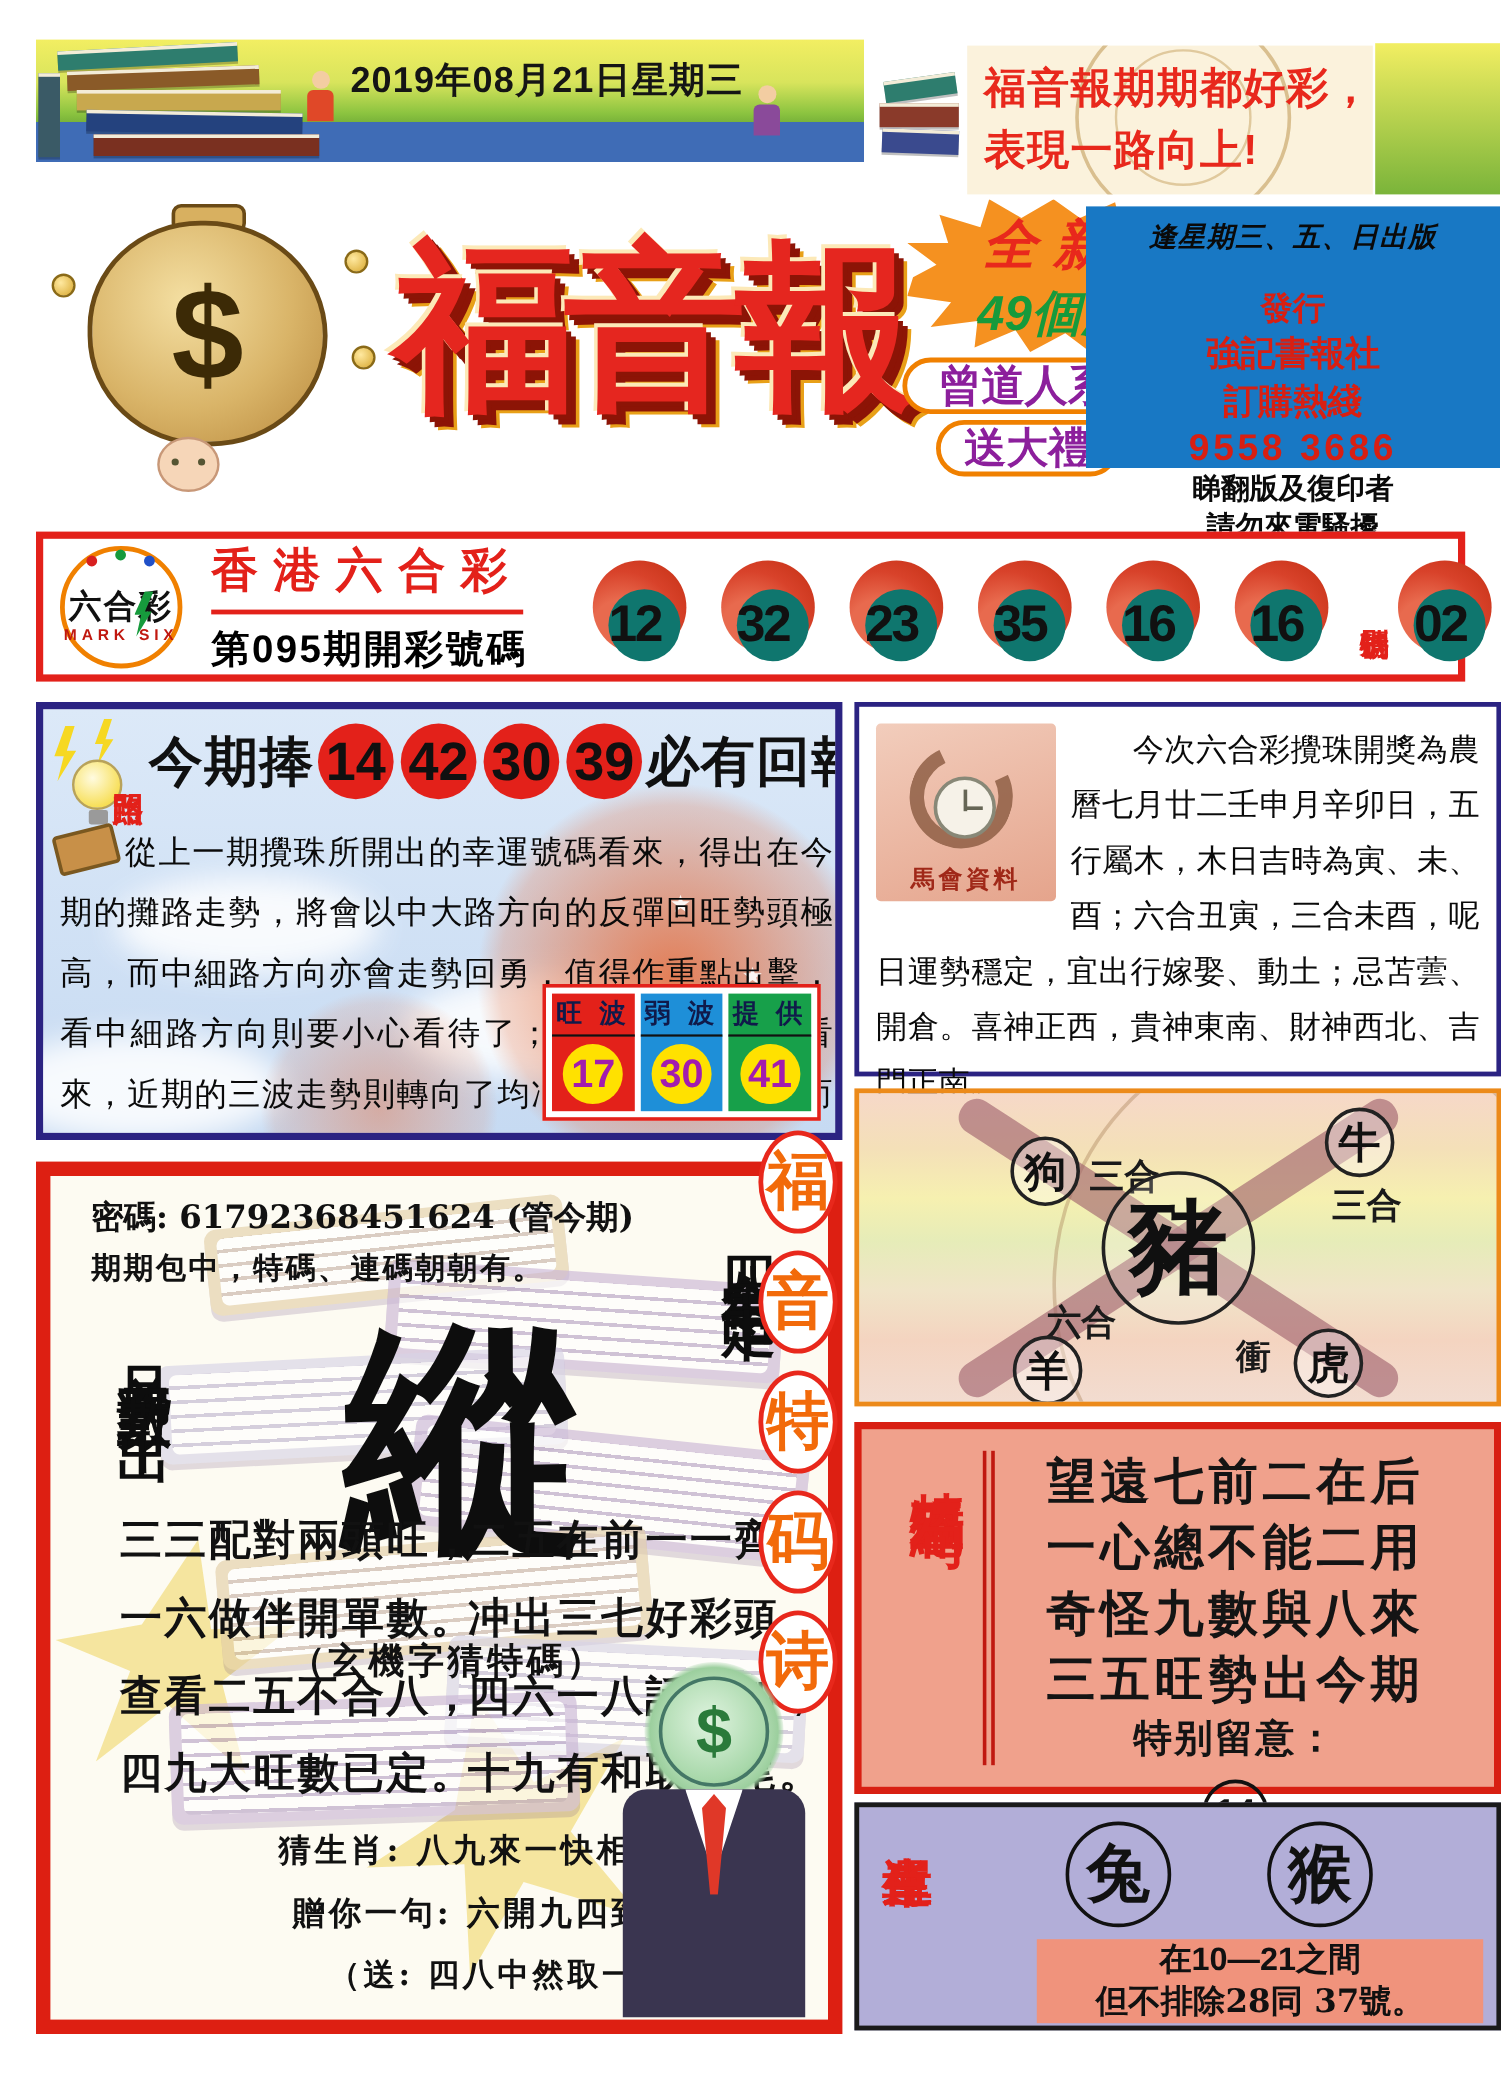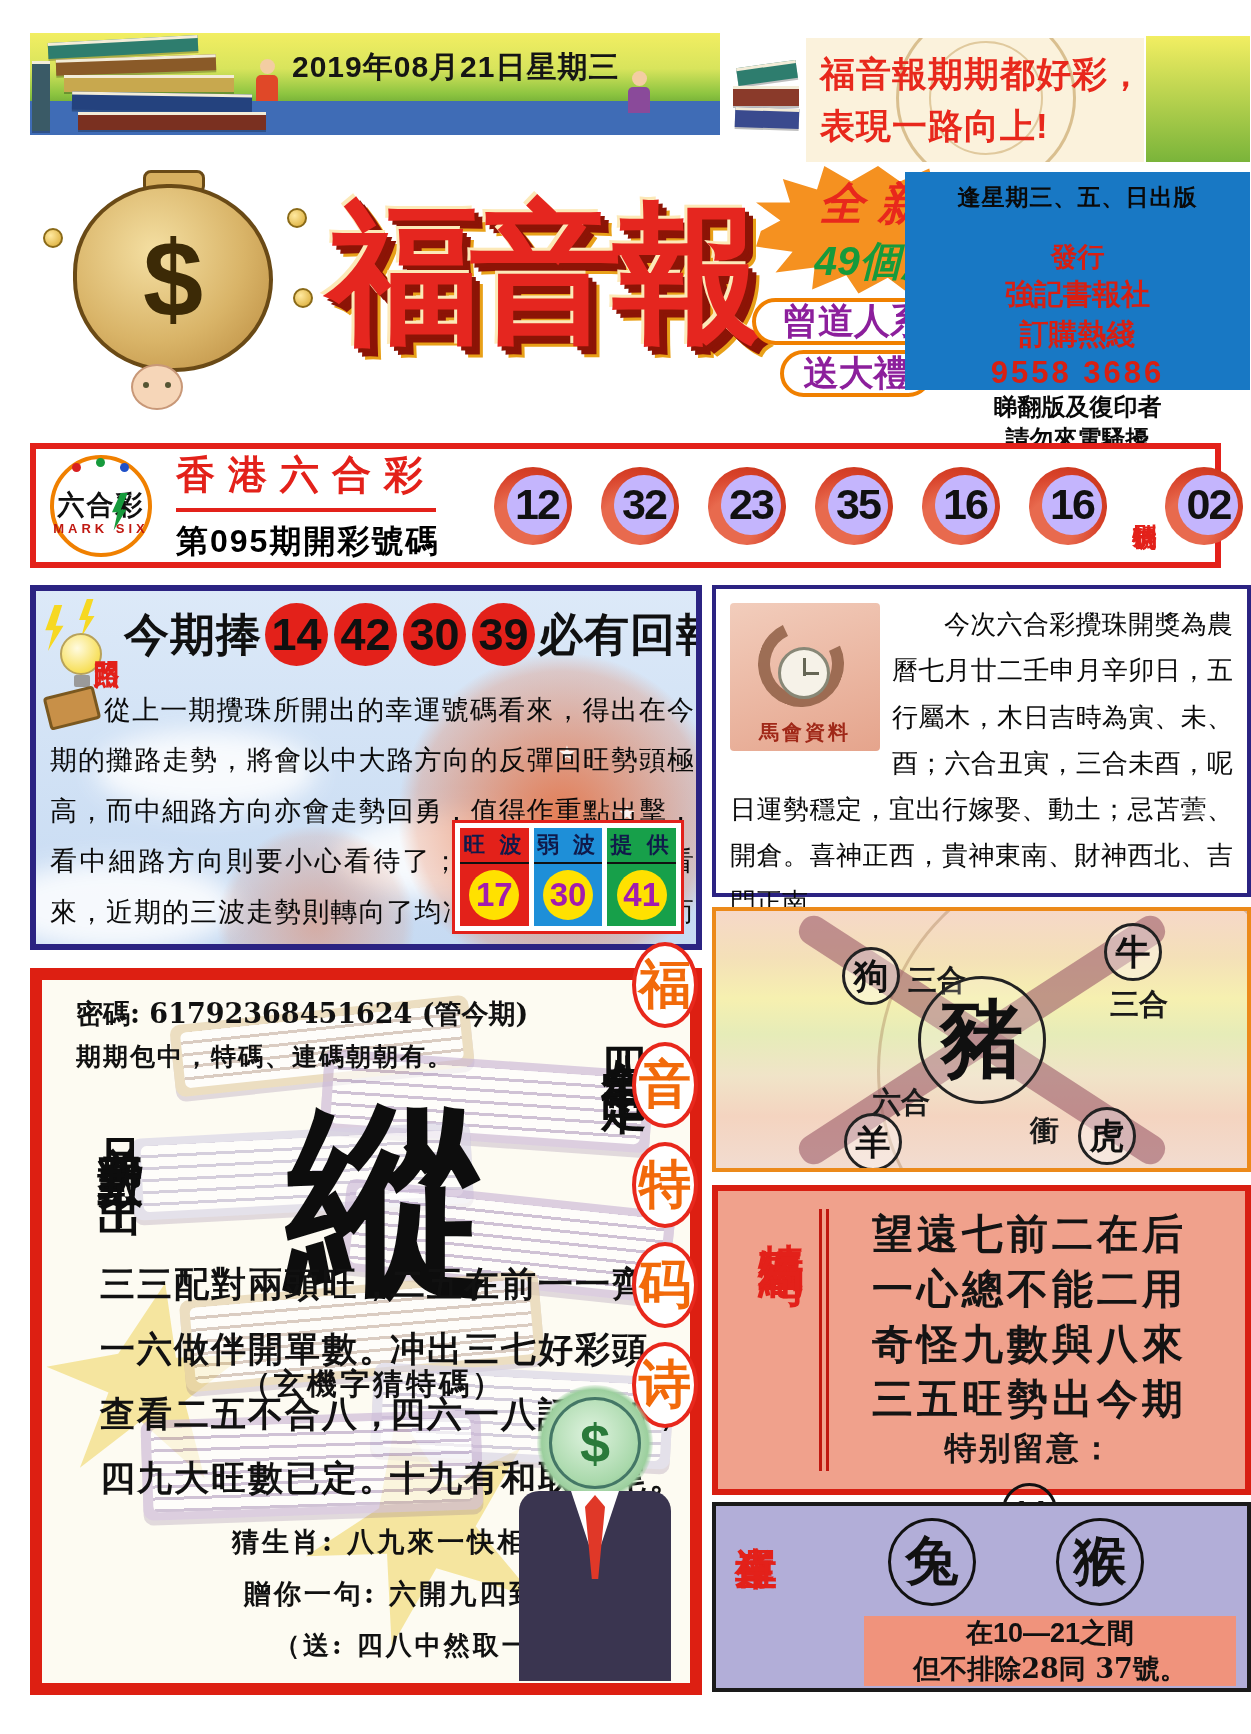--- a/index.html
+++ b/index.html
@@ -35,21 +35,21 @@
   .paper-title { left:328px; top:182px; width:445px; font-size:152px; font-weight:900; color:#e5261f; letter-spacing:-10px; line-height:1.2;
     text-shadow:-3px -3px 0 #fce9b8, 4px 4px 0 #8c1406, 8px 8px 0 #8c1406, 11px 11px 0 #e8a018; }
   .starburst { left:756px; top:166px; width:244px; height:130px; background:#f59120; display:flex; flex-direction:column; align-items:center; justify-content:center;
     clip-path:polygon(2% 50%,10% 42%,0% 28%,14% 28%,11% 10%,25% 18%,28% 0%,39% 12%,50% 0%,59% 12%,71% 2%,73% 17%,88% 10%,84% 27%,100% 27%,91% 42%,99% 52%,88% 60%,97% 76%,82% 74%,84% 94%,70% 84%,64% 100%,54% 86%,42% 98%,37% 84%,23% 95%,24% 78%,8% 82%,15% 66%,0% 62%); }
   .burst-new { color:#e8281c; font-size:45px; font-weight:900; font-style:italic; letter-spacing:14px; }
   .burst-balls { color:#169a3c; font-size:41px; font-weight:900; font-style:italic; }
   .pill { border:4px solid #f08000; border-radius:26px; background:#fff; display:flex; align-items:center; justify-content:center; color:#8c1f9c; font-weight:900; }
   .series-pill { left:752px; top:298px; width:240px; height:47px; font-size:36px; }
   .gift-pill { left:780px; top:350px; width:152px; height:47px; font-size:35px; }
   .info-box { left:905px; top:172px; width:345px; height:218px; background:#1878c4; text-align:center; padding-top:10px; }
-  .info-schedule { font-size:23px; font-weight:bold; color:#0a0a0a; letter-spacing:1px; }
+  .info-schedule { font-size:23px; font-weight:bold; color:#0a0a0a; letter-spacing:1px;font-style:italic; }
   .info-red { color:#d81f12; font-weight:900; }
   .info-issuer-label { font-size:27px; margin-top:26px; }
   .info-issuer { font-size:29px; }
   .info-hotline-label { font-size:29px; }
   .info-hotline { font-size:31px; letter-spacing:3px; }
   .info-warning { font-size:24px; font-weight:bold; color:#0a0a0a; }
 
   
   .draw-row { left:30px; top:443px; width:1191px; height:125px; border:6px solid #e3211a; background:#fff; display:flex; align-items:center; }
   .marksix-logo { position:relative; width:102px; height:102px; margin-left:14px; flex:none; }
@@ -57,21 +57,21 @@
   .logo-dot { position:absolute; width:9px; height:9px; border-radius:50%; }
   .logo-cn { position:absolute; top:32px; width:100%; text-align:center; font-size:27px; font-weight:900; color:#101010; letter-spacing:2px; }
   .logo-en { position:absolute; top:66px; width:100%; text-align:center; font-size:13px; font-weight:bold; color:#c01810; letter-spacing:4px; }
   .logo-bolt { position:absolute; left:62px; top:38px; width:16px; height:38px; background:#169a3c; clip-path:polygon(55% 0,100% 0,55% 45%,90% 45%,10% 100%,35% 52%,0 52%); }
   .draw-titles { margin-left:24px; width:310px; flex:none; }
   .draw-region { font-size:39px; font-weight:900; color:#e3211a; letter-spacing:13px; border-bottom:4px solid #e3211a; padding-bottom:6px; width:fit-content; }
   .draw-issue { font-size:32px; font-weight:bold; color:#000; margin-top:8px; letter-spacing:2px; }
   .balls { display:flex; align-items:center; gap:29px; margin-left:8px; }
   .ball { position:relative; width:78px; height:78px; flex:none; }
   .ball-bg { position:absolute; inset:0; border-radius:50%; background:radial-gradient(circle at 30% 72%,#e86a4e 0 30%,#d8422a 60%,#c22e12 100%); }
-  .ball-in { position:absolute; left:13px; top:8px; width:60px; height:60px; border-radius:50%; background:#c4b5fd; display:flex; align-items:center; justify-content:center; }
+  .ball-in { position:absolute; left:13px; top:24px; width:60px; height:60px; border-radius:50%; background:#0f766e; display:flex; align-items:center; justify-content:flex-start; }
   .ball-num { font-size:43px; font-weight:900; color:#111; letter-spacing:-2px; }
   .vtext { writing-mode:vertical-rl; text-orientation:upright; }
   .special-label { color:#e3211a; font-size:24px; font-weight:900; margin-left:24px; line-height:1.1; letter-spacing:1px; flex:none; }
 
   
   .main-article { left:30px; top:585px; width:672px; height:365px; border:6px solid #2b2382; background:linear-gradient(180deg,#dce9f8,#c6daf2); overflow:hidden; }
   .cloud { position:absolute; background:#fff; border-radius:50%; filter:blur(12px); opacity:.85; }
   .bauhinia { position:absolute; border-radius:50%; background:radial-gradient(circle,rgba(230,108,58,.85) 0%,rgba(230,108,58,.25) 62%,transparent 70%); }
   .bau-star { position:absolute; color:#fff; opacity:.9; font-size:20px; }
   .lamp-box { left:8px; top:8px; width:76px; height:168px; }

